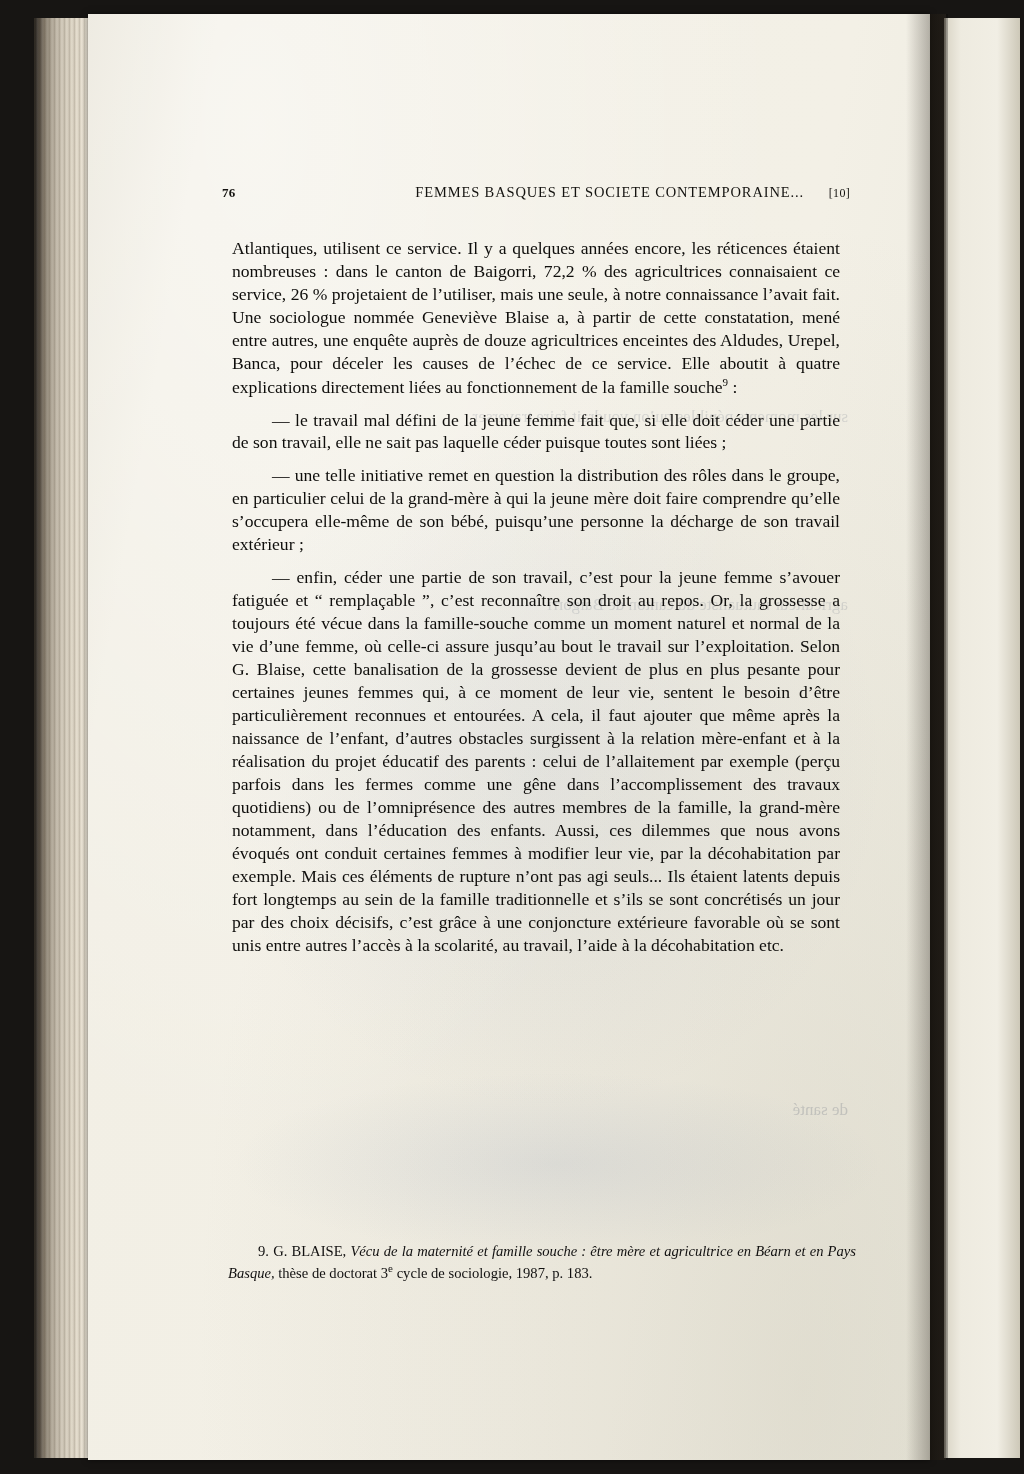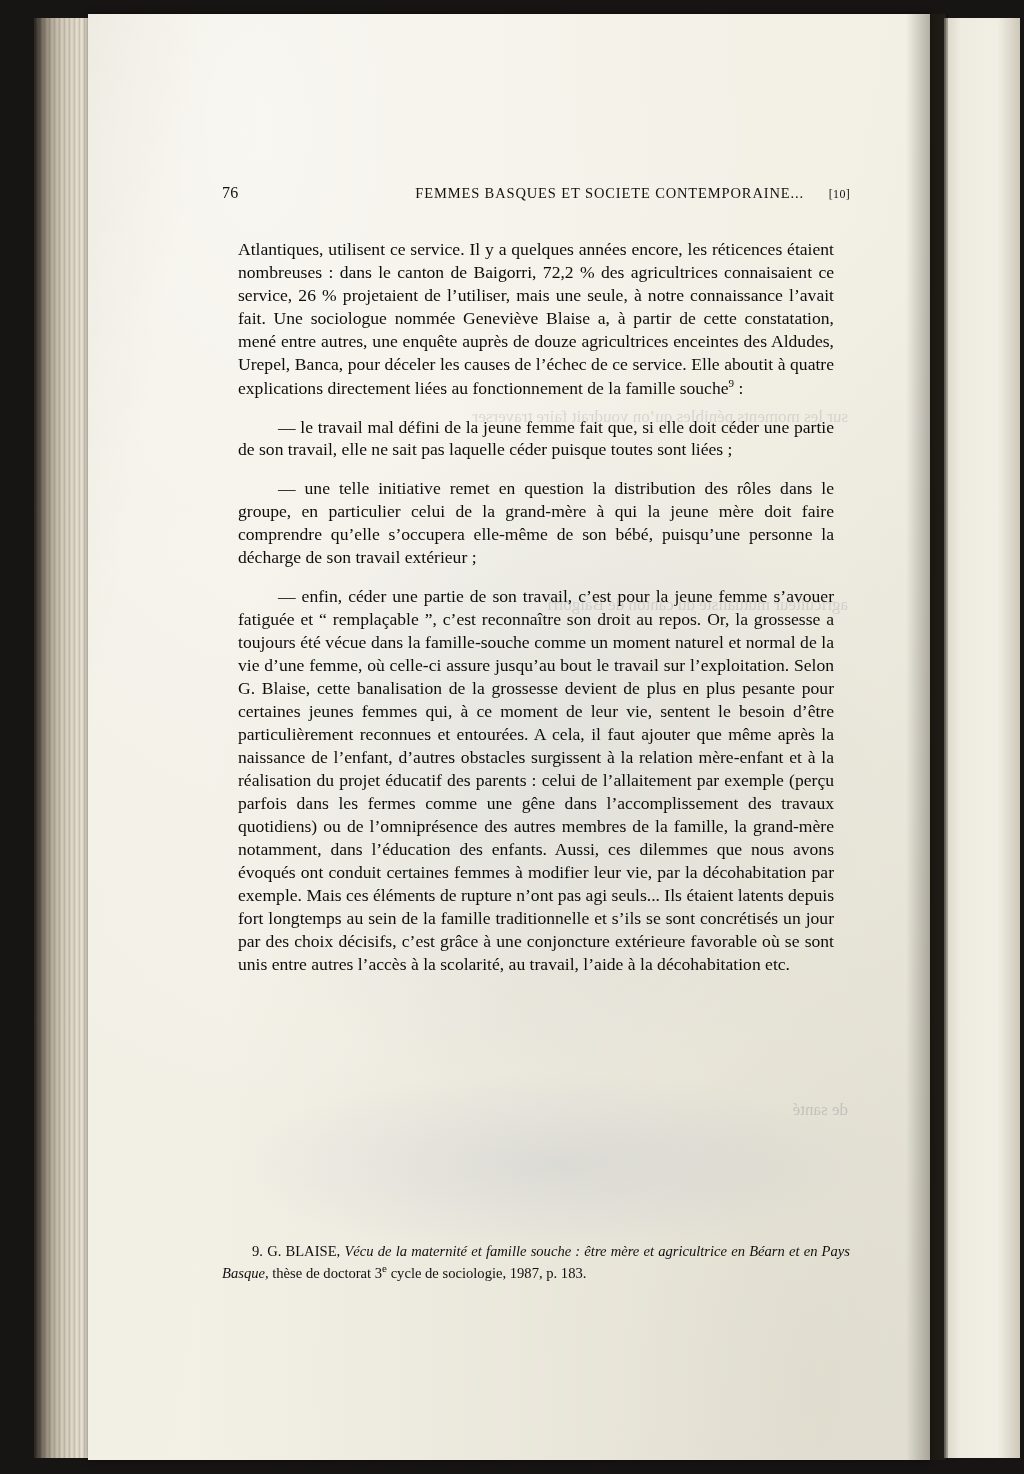--- a/index.html
+++ b/index.html
@@ -109,37 +109,38 @@
   .runhead {
     display: flex;
     align-items: baseline;
     font-size: 15px;
     letter-spacing: .02em;
     margin-bottom: 36px;
     color: #141310;
   }
   .runhead .folio {
     width: 40px;
-    font-size: 16px;
+    font-size: 13px;
+    font-weight: bold;
   }
   .runhead .title {
     flex: 1;
     text-align: right;
     font-size: 14.5px;
     letter-spacing: .06em;
     white-space: nowrap;
   }
   .runhead .bracket {
     width: 46px;
     text-align: right;
     font-size: 12px;
   }
 
   p.body {
-    margin: 16px;
+    margin: 10px;
     font-size: 17.6px;
     line-height: 1.305;
     text-align: justify;
     text-justify: inter-word;
     hyphens: manual;
     color: #0e0d0b;
   }
   p.body + p.body { margin-top: 0; }
   p.dash {
     text-indent: 40px;
@@ -151,21 +152,21 @@
     position: absolute;
     left: 134px;
     top: 1210px;
     width: 150px;
     height: 1px;
     background: #2a2620;
     opacity: .0;
   }
   .footnote {
     position: absolute;
-    left: 134px;
+    left: 140px;
     top: 1228px;
     width: 628px;
     font-size: 14.6px;
     line-height: 1.28;
     text-align: justify;
     color: #111010;
   }
   .footnote .indent { display: inline-block; width: 30px; }
   .footnote em { font-style: italic; }
   .footnote .sc { font-variant: small-caps; }

